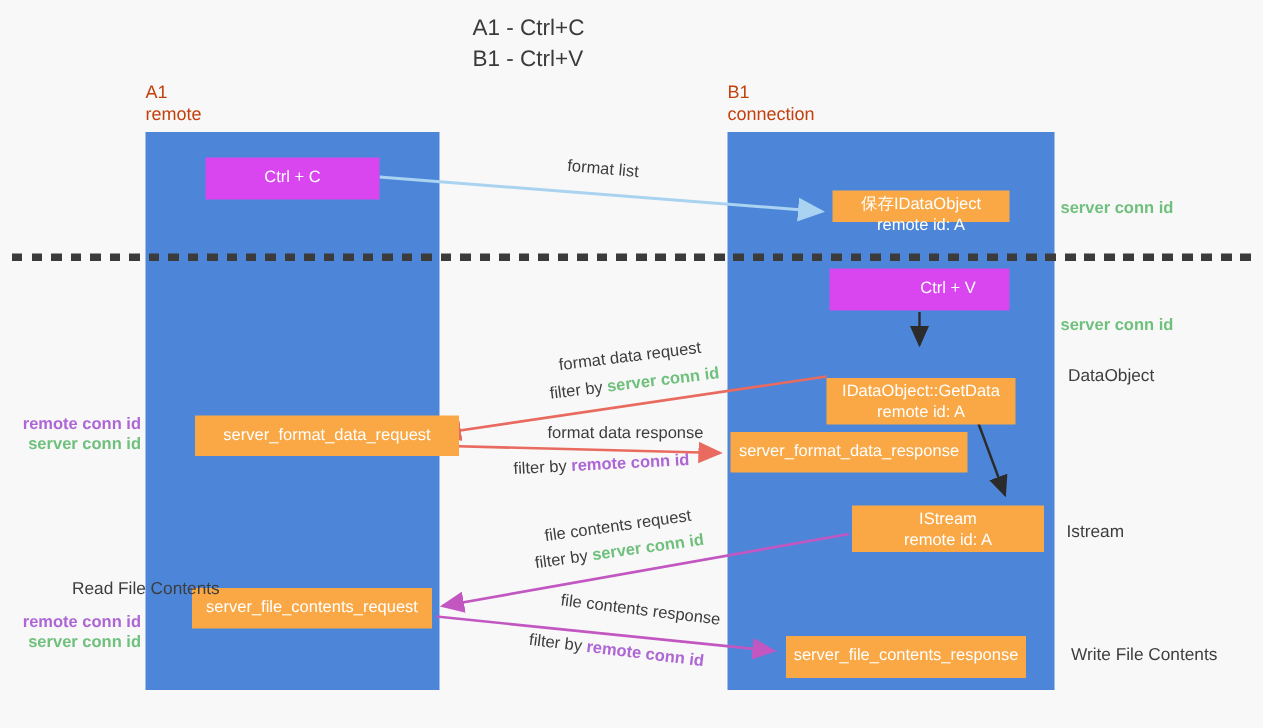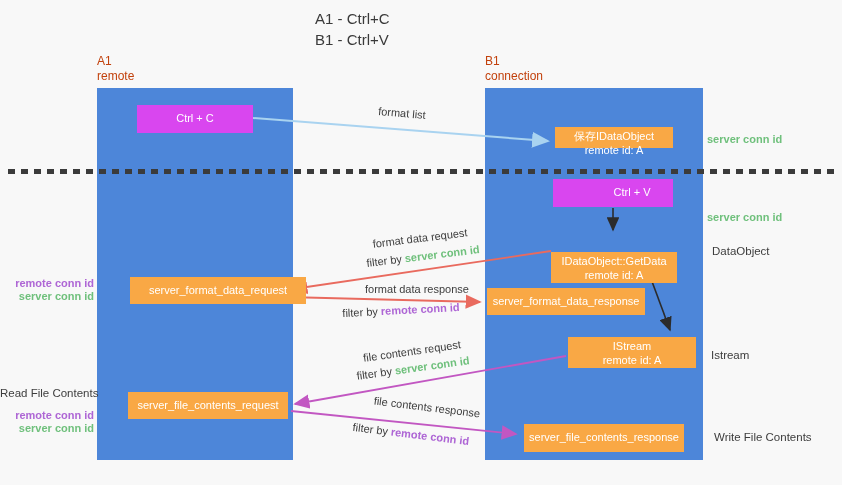--- a/index.html
+++ b/index.html
@@ -119,19 +119,19 @@
   <div class="abs side grn" style="left:707px;top:133px;">server conn id</div>
   <div class="abs side grn" style="left:707px;top:211px;">server conn id</div>
   <div class="abs dark-lbl" style="left:712px;top:245px;">DataObject</div>
   <div class="abs dark-lbl" style="left:711px;top:349px;">Istream</div>
   <div class="abs dark-lbl" style="left:714px;top:431px;">Write File Contents</div>
 
   <div class="abs side right-align" style="left:0;top:277px;width:94px;">
     <div class="pur">remote conn id</div>
     <div class="grn">server conn id</div>
   </div>
-  <div class="abs dark-lbl right-align" style="left:0;top:387px;width:93px;">Read File Contents</div>
+  <div class="abs dark-lbl right-align" style="left:0;top:387px;width:93px;padding-left:48px;">Read File Contents</div>
   <div class="abs side right-align" style="left:0;top:409px;width:94px;">
     <div class="pur">remote conn id</div>
     <div class="grn">server conn id</div>
   </div>
 
 </div>
 
 </body></html>

